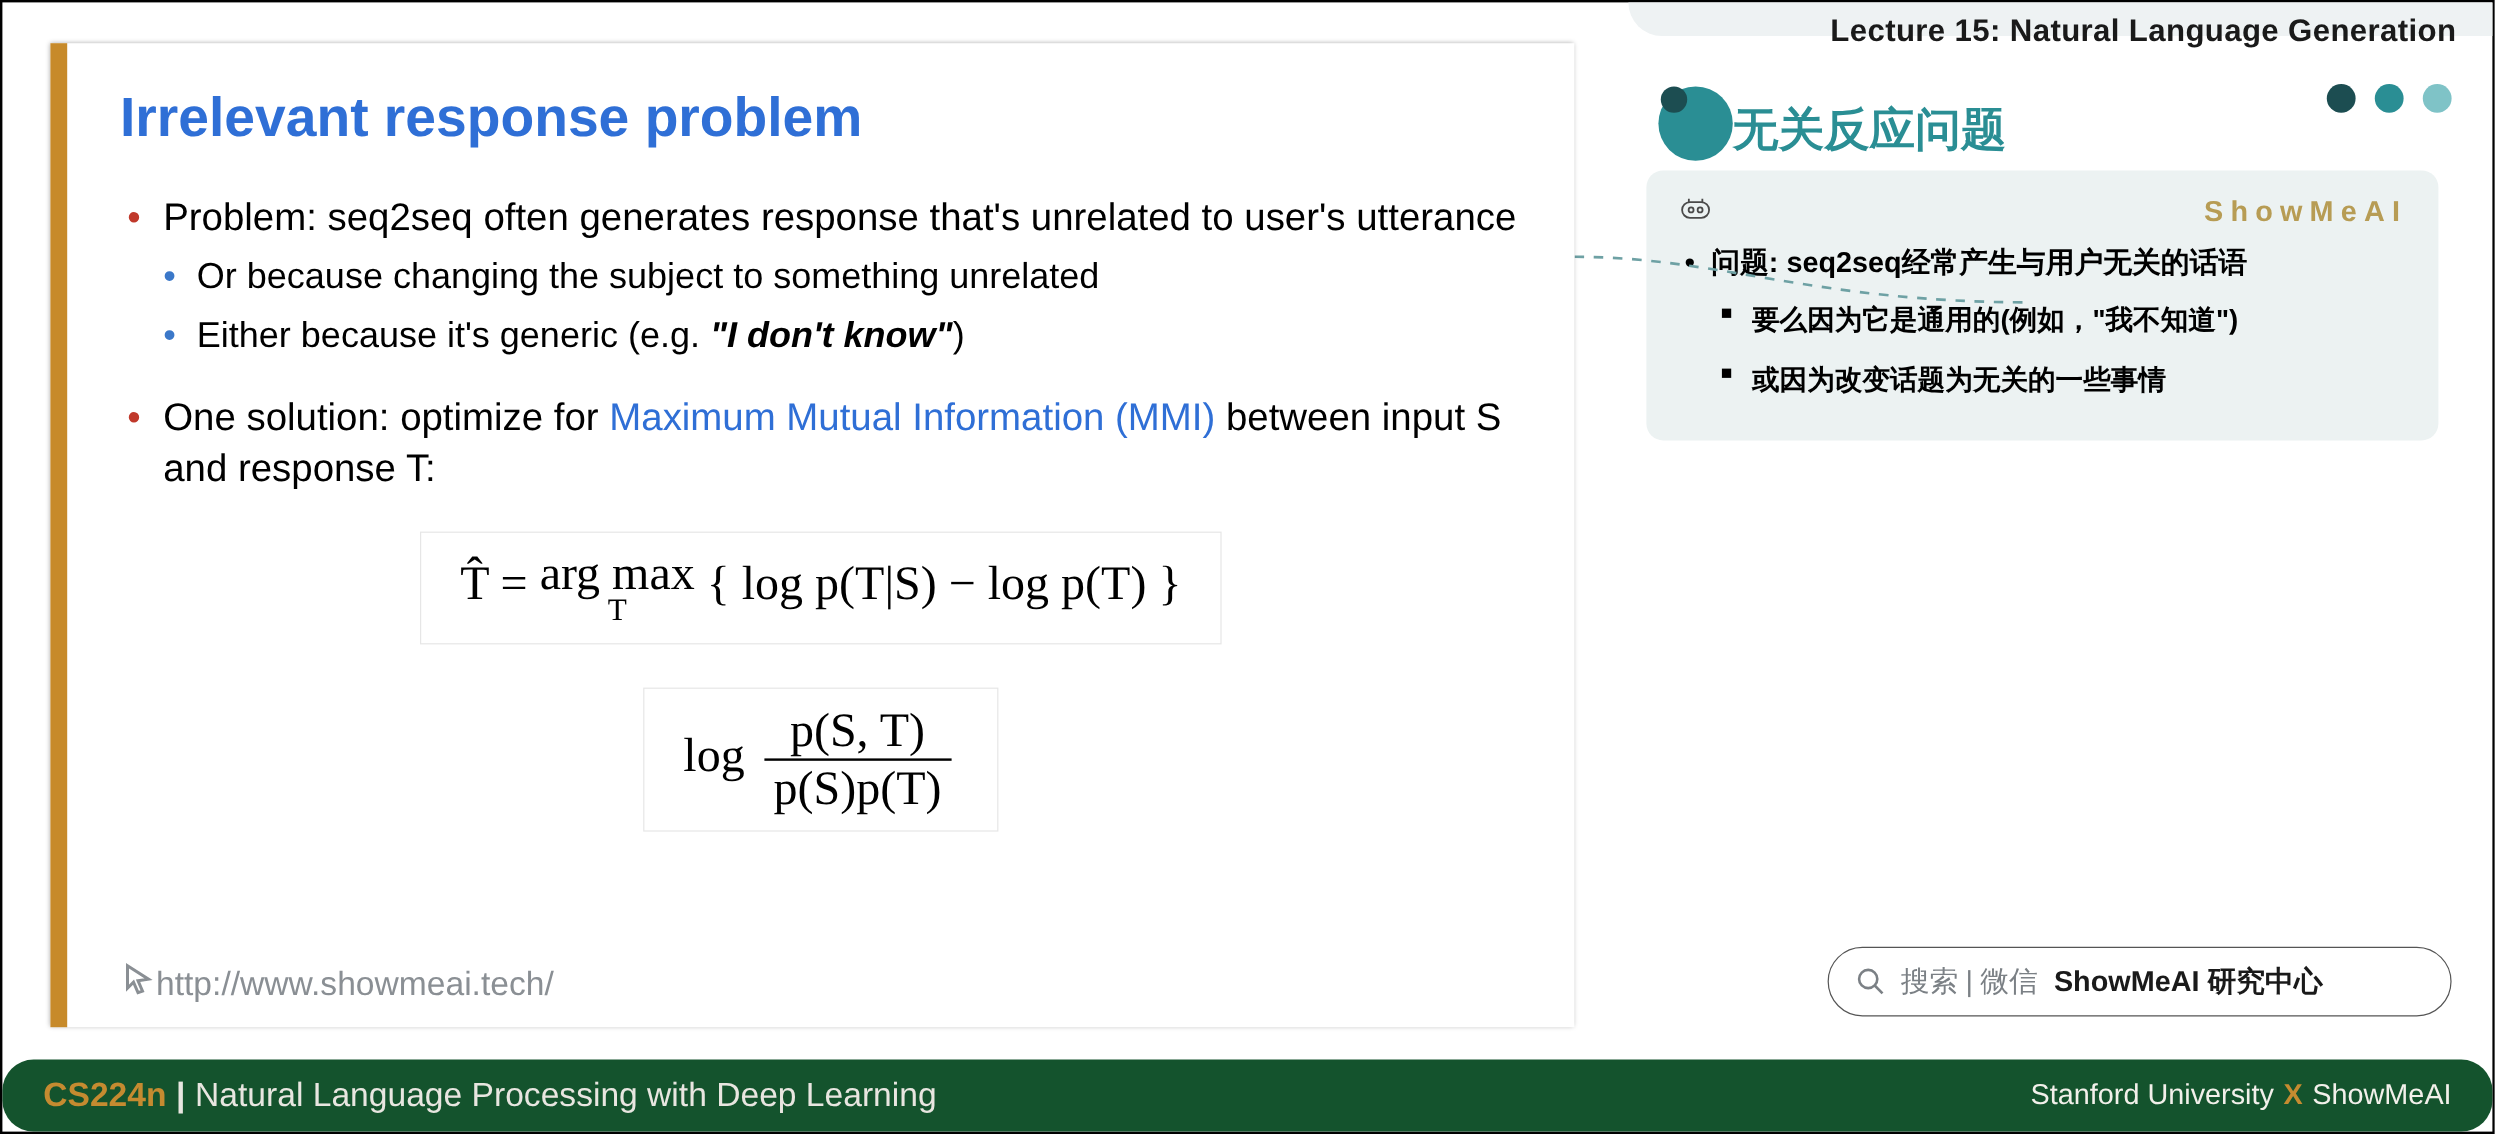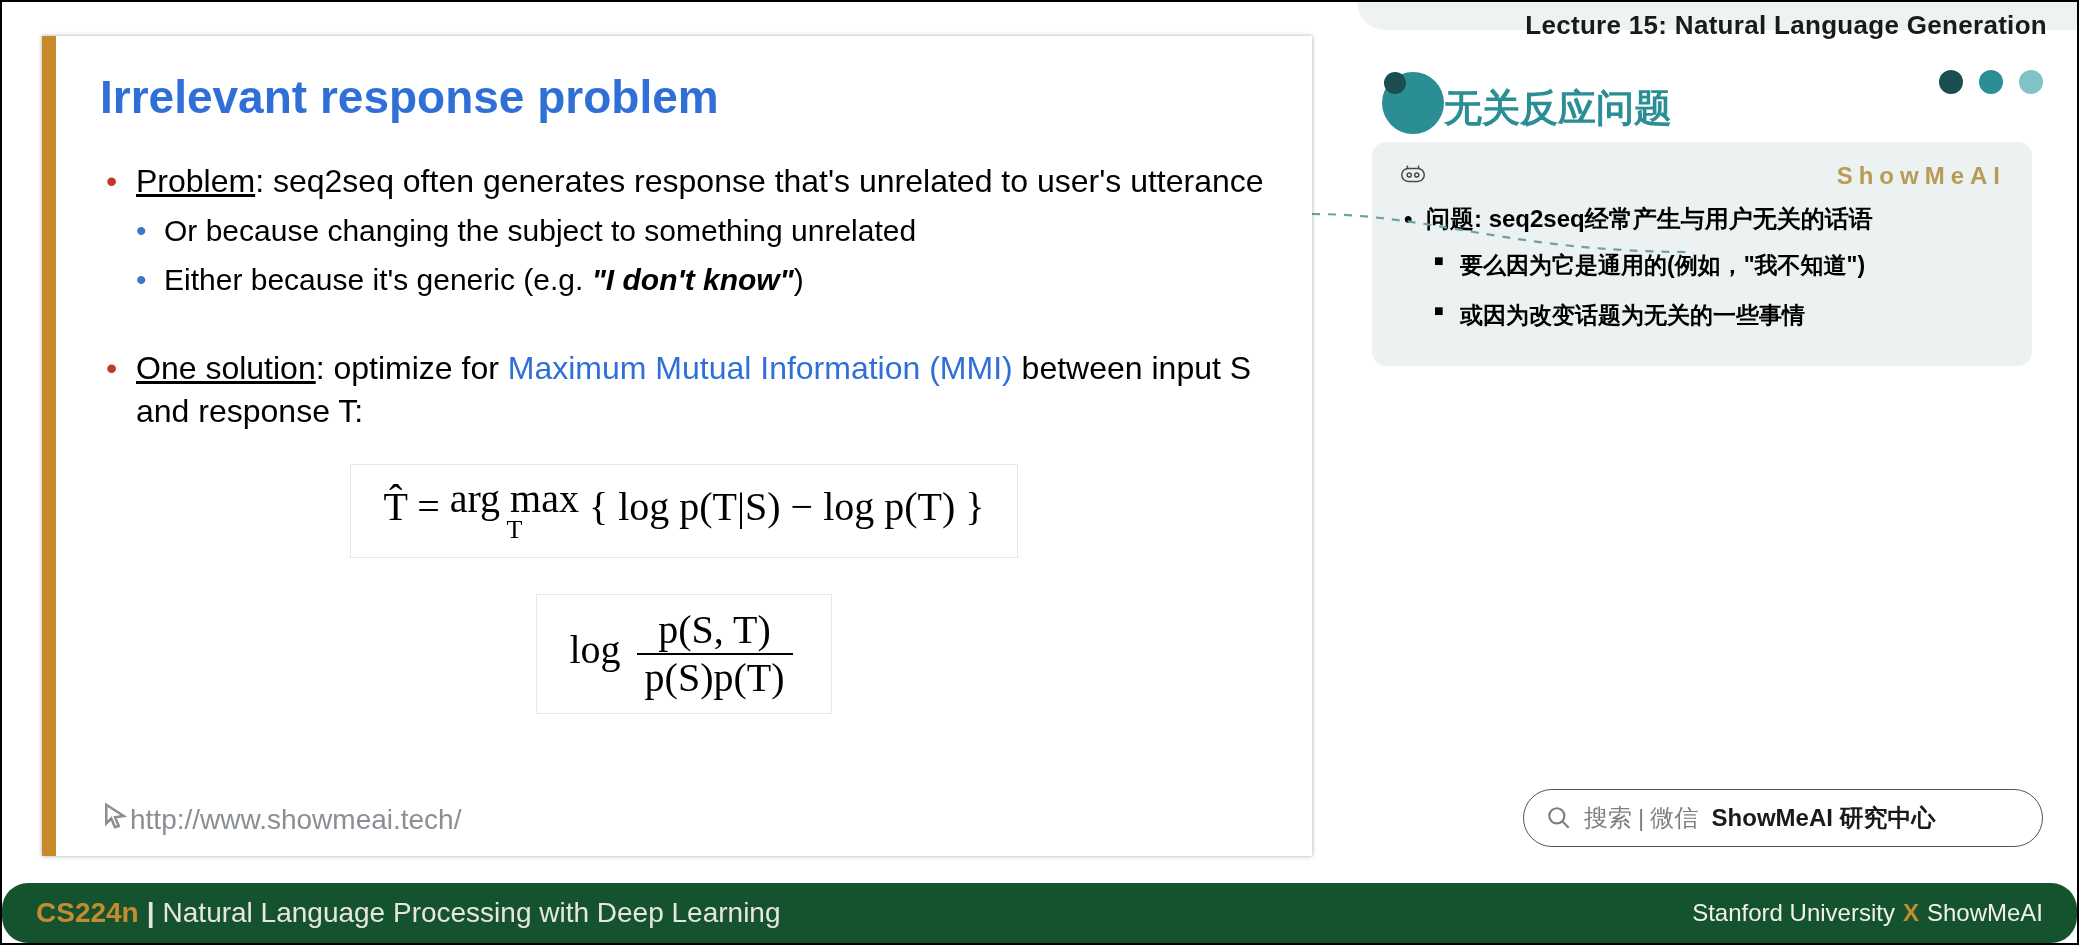--- a/index.html
+++ b/index.html
@@ -7,21 +7,21 @@
   .page { position: relative; width: 2079px; height: 945px; background: #fff; border: 2px solid #000; }
   .top-curve { position: absolute; top: 0; right: 0; width: 720px; height: 28px; background: #eef2f3; border-bottom-left-radius: 28px; }
   .lecture-label { position: absolute; top: 8px; right: 30px; font-size: 26px; font-weight: 700; color: #1a1a1a; letter-spacing: 0.3px; }
   .slide { position: absolute; left: 40px; top: 34px; width: 1270px; height: 820px; background: #fff; box-shadow: 0 0 4px rgba(0,0,0,0.35); border-left: 14px solid #c78a2a; padding: 34px 44px 20px 44px; }
   .slide-title { font-size: 46px; font-weight: 700; color: #2f6fd6; margin-bottom: 36px; }
   .slide ul { list-style: none; }
   .slide .l1 { position: relative; padding-left: 36px; font-size: 32px; line-height: 1.35; color: #000; margin-top: 18px; }
   .slide .l1::before { content: "•"; position: absolute; left: 6px; top: 0; color: #c0392b; font-size: 32px; }
   .slide .l2 { position: relative; padding-left: 64px; font-size: 30px; line-height: 1.35; color: #000; margin-top: 8px; }
   .slide .l2::before { content: "•"; position: absolute; left: 36px; top: 0; color: #3b78c9; font-size: 30px; }
-  .u { text-decoration: underline; }
+  .u { }
   .blue-link { color: #2f6fd6; }
   .italic { font-style: italic; }
   .bold { font-weight: 700; }
   .formula-block { text-align: center; margin-top: 24px; }
   .formula-box { display: inline-block; border: 1px solid #e6e6e6; padding: 14px 32px; font-family: "Cambria Math", "STIXGeneral", "Times New Roman", serif; font-size: 40px; color: #000; margin: 6px 0; }
   .frac { display: inline-block; vertical-align: middle; text-align: center; line-height: 1.05; margin: 0 6px; }
   .frac .num { display: block; padding: 0 8px 2px; border-bottom: 2px solid #000; }
   .frac .den { display: block; padding: 2px 8px 0; }
   .amax { display: inline-block; vertical-align: middle; text-align: center; line-height: 1.0; }
   .amax .sub { display:block; font-size: 0.65em; margin-top: -2px; }
@@ -110,21 +110,21 @@
     <div class="slide-title">Irrelevant response problem</div>
     <ul>
       <li class="l1">
         <span class="u">Problem</span><span>: seq2seq often generates response that's unrelated to user's utterance</span>
       </li>
       <li class="l2">Or because changing the subject to something unrelated</li>
       <li class="l2">
         <span>Either because it's generic (e.g. </span><span class="italic bold">"I don't know"</span><span>)</span>
       </li>
 
-      <li class="l1" style="margin-top:47px">
+      <li class="l1" style="margin-top:26px">
         <span class="u">One solution</span><span>: optimize for </span><span class="blue-link">Maximum Mutual Information (MMI)</span><span> between input S and response T:</span>
       </li>
     </ul>
 
     <div class="formula-block">
       <span class="formula-box">
         <span>T̂ = </span><span class="amax"><span>arg max</span><span class="sub">T</span></span><span> { log p(T|S) − log p(T) }</span>
       </span>
     </div>
 

